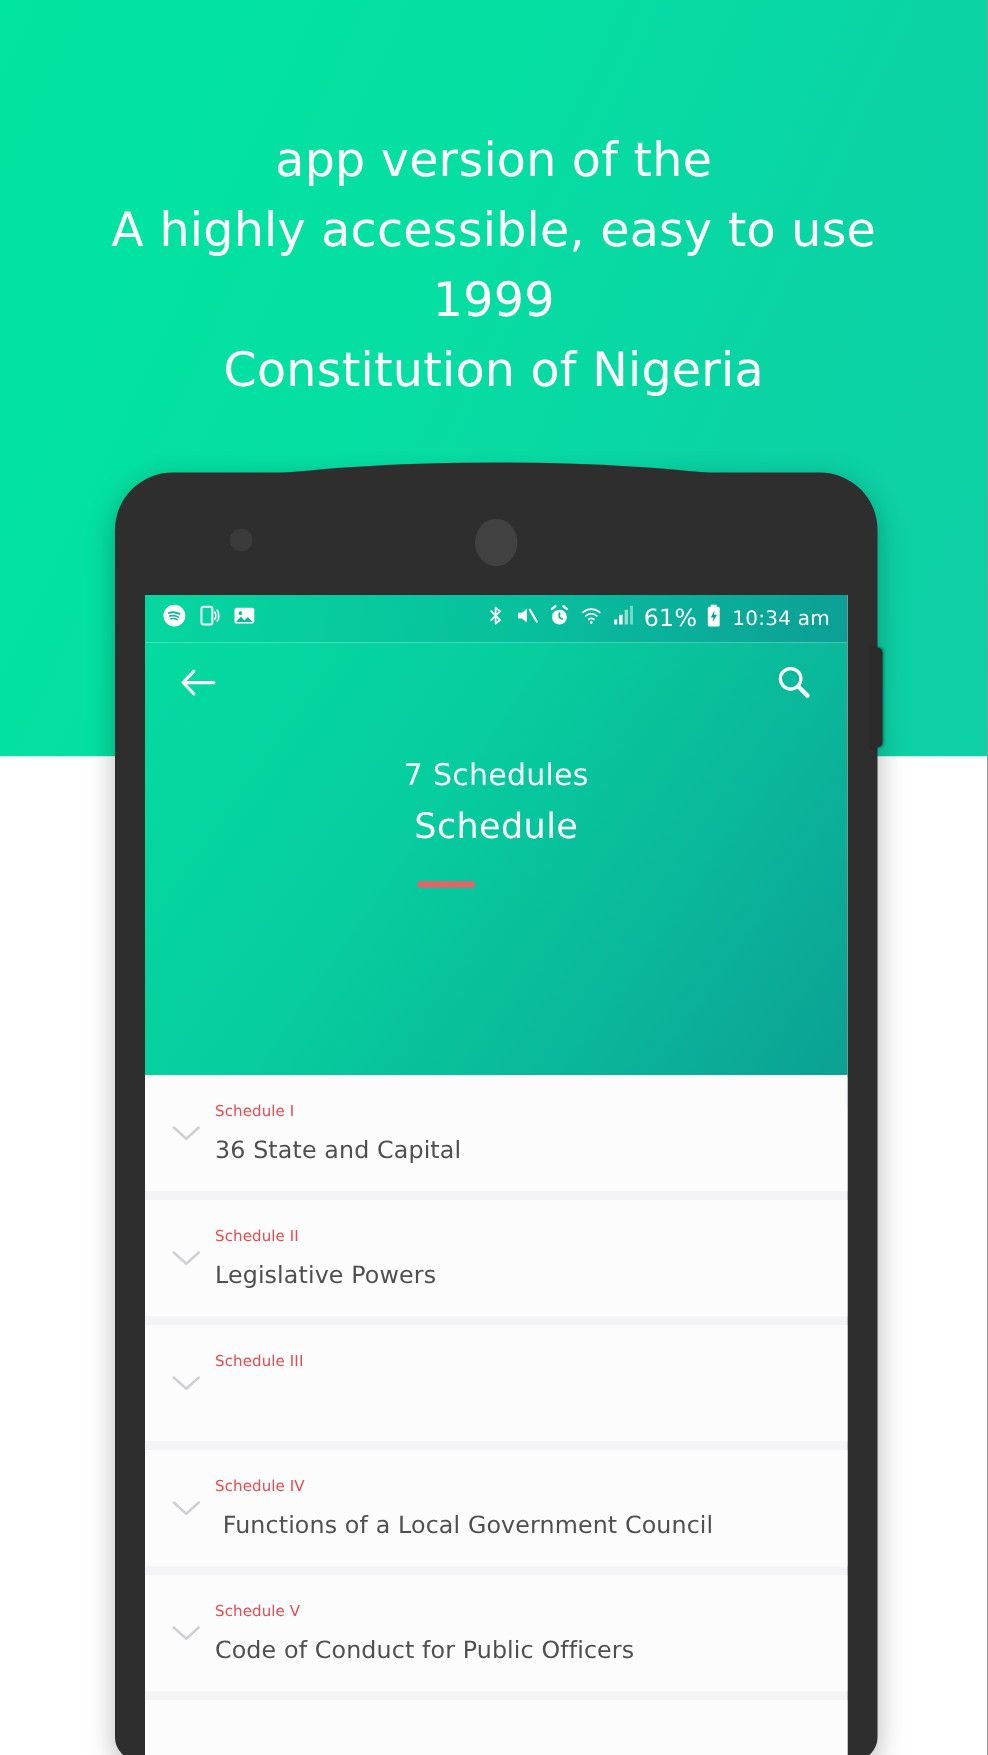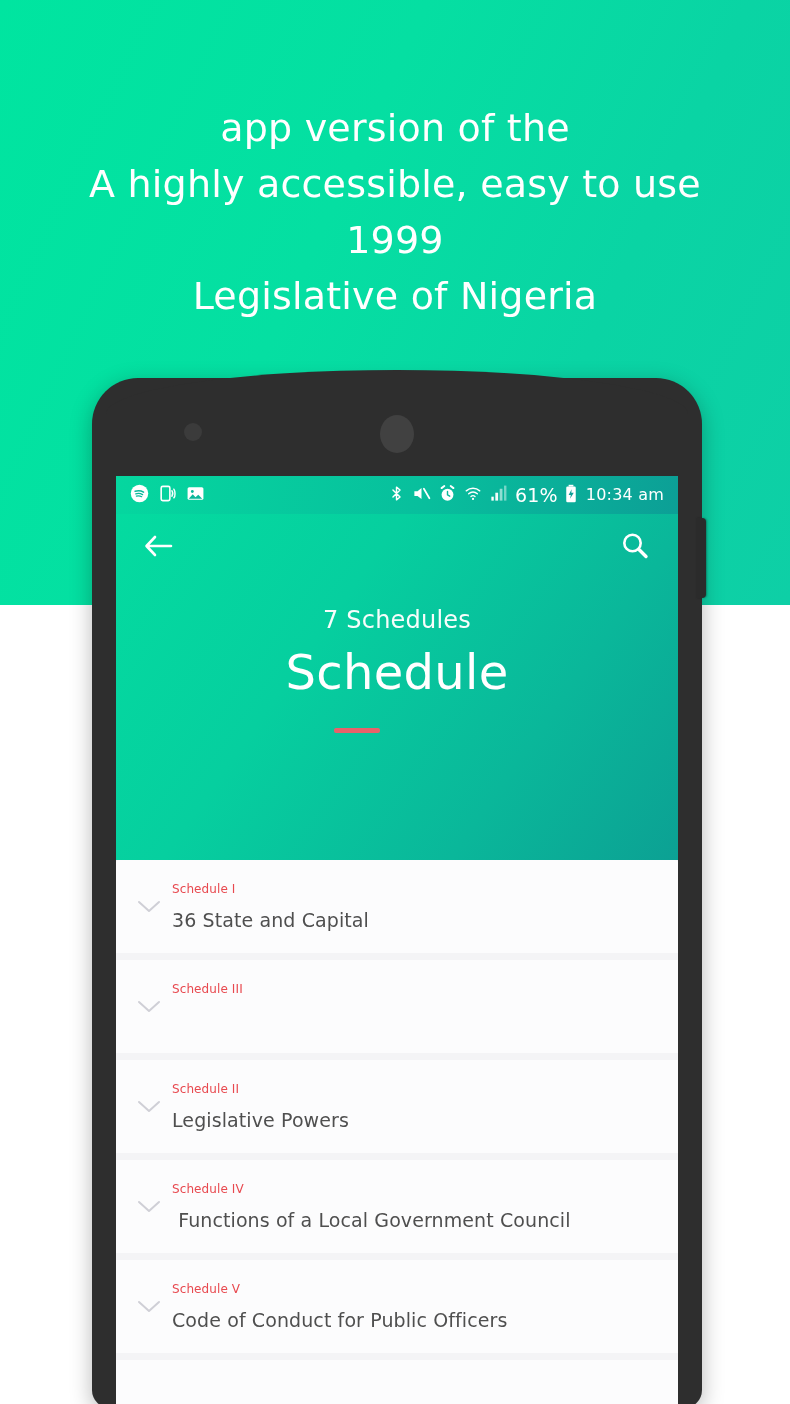--- a/index.html
+++ b/index.html
@@ -99,21 +99,21 @@
     align-items:center; justify-content:center; cursor:pointer;
   }
   .header-sub{
     text-align:center; color:#ffffff;
     font-size:24px; font-weight:400; margin-top:24px;
     font-family:"DejaVu Sans", sans-serif;
     opacity:.97; letter-spacing:.2px;
   }
   .header-title{
     text-align:center; color:#ffffff;
-    font-size:48px; font-weight:400; margin-top:10px;
+    font-size:28px; font-weight:400; margin-top:10px;
     font-family:"DejaVu Sans", sans-serif; letter-spacing:.3px;
   }
   .header-underline{
     width:46px; height:5px; border-radius:2px;
     background:#e8626a; margin:28px auto 0 auto;
     margin-left:218px;
   }
 
   
   .sched-list{
@@ -148,21 +148,21 @@
   .sched-title:empty{ min-height:34px; }
 </style>
 </head>
 <body>
 
 <div class="promo-banner">
   <div class="promo-text">
     <span class="promo-line">app version of the</span>
     <span class="promo-line">A highly accessible, easy to use</span>
     <span class="promo-line">1999</span>
-    <span class="promo-line">Legislative of Nigeria</span>
+    <span class="promo-line">Constitution of Nigeria</span>
   </div>
 </div>
 
 <div class="phone">
   <div class="phone-body"></div>
   <div class="phone-top-curve"></div>
   <div class="phone-sensor"></div>
   <div class="phone-speaker"></div>
   <div class="phone-side-button"></div>
 
@@ -277,34 +277,34 @@
         </div>
       </div>
 
       <div class="sched-card">
         <div class="chev">
           <svg width="24" height="16" viewBox="0 0 24 16">
               <path d="M2 3l10 9 10-9" fill="none" stroke="#cfcfd6" stroke-width="2" stroke-linecap="round" stroke-linejoin="round"></path>
             </svg>
         </div>
         <div class="sched-body">
+          <div class="sched-label">Schedule II</div>
+          <div class="sched-title">Legislative Powers</div>
+        </div>
+      </div>
+
+      <div class="sched-card">
+        <div class="chev">
+          <svg width="24" height="16" viewBox="0 0 24 16">
+              <path d="M2 3l10 9 10-9" fill="none" stroke="#cfcfd6" stroke-width="2" stroke-linecap="round" stroke-linejoin="round"></path>
+            </svg>
+        </div>
+        <div class="sched-body">
           <div class="sched-label">Schedule III</div>
           <div class="sched-title"></div>
-        </div>
-      </div>
-
-      <div class="sched-card">
-        <div class="chev">
-          <svg width="24" height="16" viewBox="0 0 24 16">
-              <path d="M2 3l10 9 10-9" fill="none" stroke="#cfcfd6" stroke-width="2" stroke-linecap="round" stroke-linejoin="round"></path>
-            </svg>
-        </div>
-        <div class="sched-body">
-          <div class="sched-label">Schedule II</div>
-          <div class="sched-title">Legislative Powers</div>
         </div>
       </div>
 
       <div class="sched-card">
         <div class="chev">
           <svg width="24" height="16" viewBox="0 0 24 16">
               <path d="M2 3l10 9 10-9" fill="none" stroke="#cfcfd6" stroke-width="2" stroke-linecap="round" stroke-linejoin="round"></path>
             </svg>
         </div>
         <div class="sched-body">

